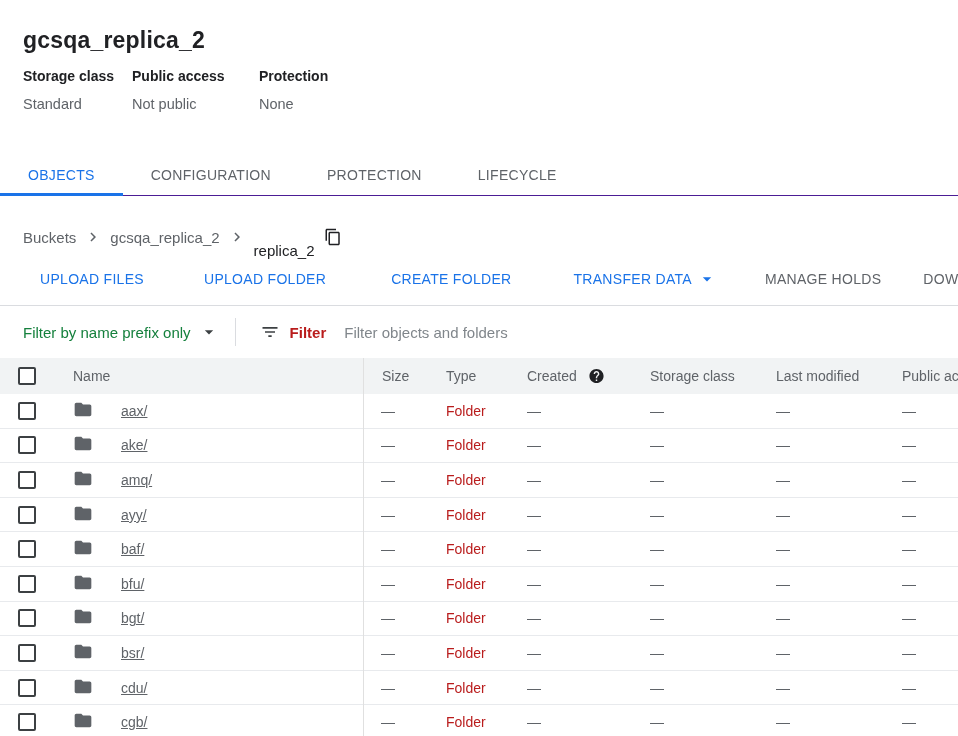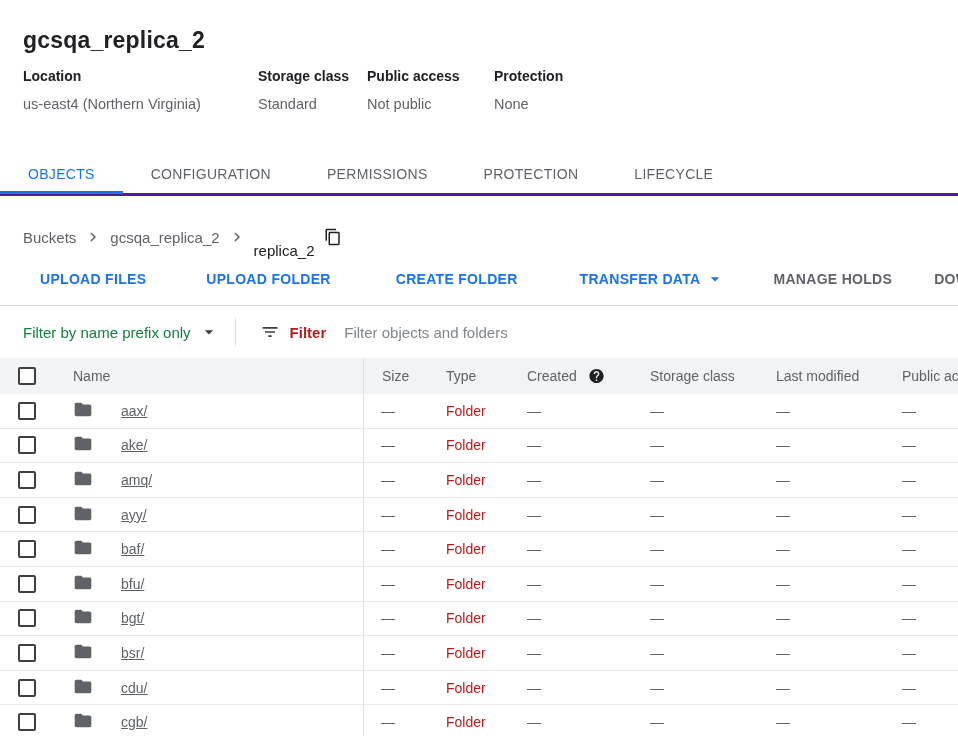--- a/index.html
+++ b/index.html
@@ -38,21 +38,21 @@
     line-height: 17px;
     margin-bottom: 10px;
   }
   .meta-value { font-size: 14.5px; color: #5f6368; line-height: 18px; }
 
   
   .tabs {
     display: flex;
     margin-top: 42px;
     height: 41px;
-    border-bottom: 3px solid #4c1d95;
+    border-bottom: 1px solid #4c1d95;
   }
   .tab {
     position: relative;
     display: flex;
     align-items: center;
     padding: 0 28px;
     font-size: 14px;
     font-weight: 500;
     letter-spacing: 0.3px;
     color: #5f6368;
@@ -93,21 +93,21 @@
     height: 54px;
     border-bottom: 1px solid #dadce0;
     white-space: nowrap;
   }
   .action-btn {
     display: inline-flex;
     align-items: center;
     background: none; border: none; padding: 0;
     font-family: inherit;
     font-size: 14px;
-    font-weight: 700;
+    font-weight: 400;
     letter-spacing: 0.3px;
     color: #1a73e8;
     cursor: pointer;
   }
   .action-btn.disabled { color: #5f6368; cursor: default; }
   .ml40 { margin-left: 40px; }
   .ml42 { margin-left: 42px; }
   .ml48 { margin-left: 48px; }
   .ml60 { margin-left: 60px; }
   .ml62 { margin-left: 62px; }
@@ -189,42 +189,37 @@
 </style>
 </head>
 <body>
 
 <div class="screen">
 
   <div class="page-header">
     <div class="page-title">gcsqa_replica_2</div>
   </div>
   <div class="meta-row">
-    <div class="meta-col-0">
-      <div class="meta-label">Location</div>
-      <div class="meta-value">us-east4 (Northern Virginia)</div>
-    </div>
     <div class="meta-col-1">
       <div class="meta-label">Storage class</div>
       <div class="meta-value">Standard</div>
     </div>
     <div class="meta-col-2">
       <div class="meta-label">Public access</div>
       <div class="meta-value">Not public</div>
     </div>
     <div class="meta-col-3">
       <div class="meta-label">Protection</div>
       <div class="meta-value">None</div>
     </div>
   </div>
 
   <div class="tabs">
     <div class="tab active">OBJECTS</div>
     <div class="tab">CONFIGURATION</div>
-    <div class="tab">PERMISSIONS</div>
     <div class="tab">PROTECTION</div>
     <div class="tab">LIFECYCLE</div>
   </div>
 
   <div class="breadcrumb">
     <a class="crumb">Buckets</a>
     <span class="crumb-chevron">
       <svg width="18" height="18" viewBox="0 0 24 24" fill="#5f6368">
           <path d="M10 6L8.59 7.41 13.17 12l-4.58 4.59L10 18l6-6z"></path>
         </svg>

